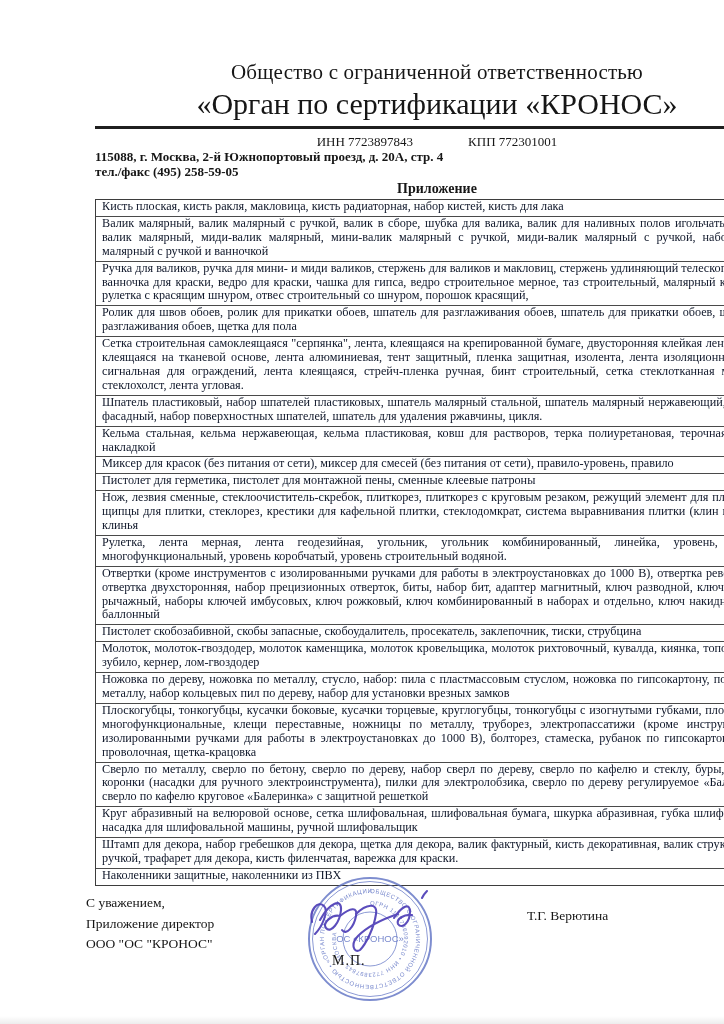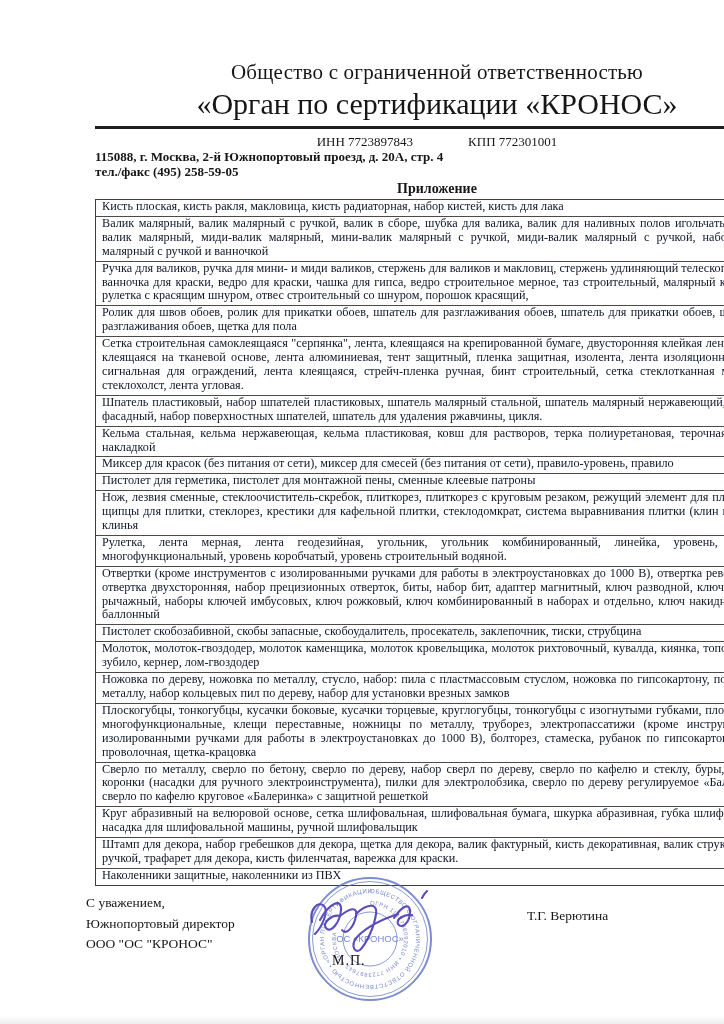--- a/index.html
+++ b/index.html
@@ -69,21 +69,21 @@
         <div class="trow">Плоскогубцы, тонкогубцы, кусачки боковые, кусачки торцевые, круглогубцы, тонкогубцы с изогнутыми губками, плоскогубцы многофункциональные, клещи переставные, ножницы по металлу, труборез, электропассатижи (кроме инструментов с изолированными ручками для работы в электроустановках до 1000 В), болторез, стамеска, рубанок по гипсокартону, щетка проволочная, щетка-крацовка</div>
         <div class="trow">Сверло по металлу, сверло по бетону, сверло по дереву, набор сверл по дереву, сверло по кафелю и стеклу, буры, буровые коронки (насадки для ручного электроинструмента), пилки для электролобзика, сверло по дереву регулируемое «Балеринка», сверло по кафелю круговое «Балеринка» с защитной решеткой</div>
         <div class="trow">Круг абразивный на велюровой основе, сетка шлифовальная, шлифовальная бумага, шкурка абразивная, губка шлифовальная, насадка для шлифовальной машины, ручной шлифовальщик</div>
         <div class="trow">Штамп для декора, набор гребешков для декора, щетка для декора, валик фактурный, кисть декоративная, валик структурный с ручкой, трафарет для декора, кисть филенчатая, варежка для краски.</div>
         <div class="trow">Наколенники защитные, наколенники из ПВХ</div>
       </div>
   </div>
 
   <div class="closing-block">
     <div>С уважением,</div>
-    <div>Южнопортовый директор</div>
+    <div>Приложение директор</div>
     <div>ООО "ОС "КРОНОС"</div>
   </div>
 
   <div class="signer-name">Т.Г. Верютина</div>
   <div class="seal-mark">М.П.</div>
 
   <svg class="stamp-svg" width="134" height="134" viewBox="0 0 134 134">
     <defs>
       <path id="ringOuter" d="M 67 21 A 46 46 0 1 1 66.99 21" fill="none"></path>
       <path id="ringInner" d="M 67 33 A 34 34 0 1 1 66.99 33" fill="none"></path>

